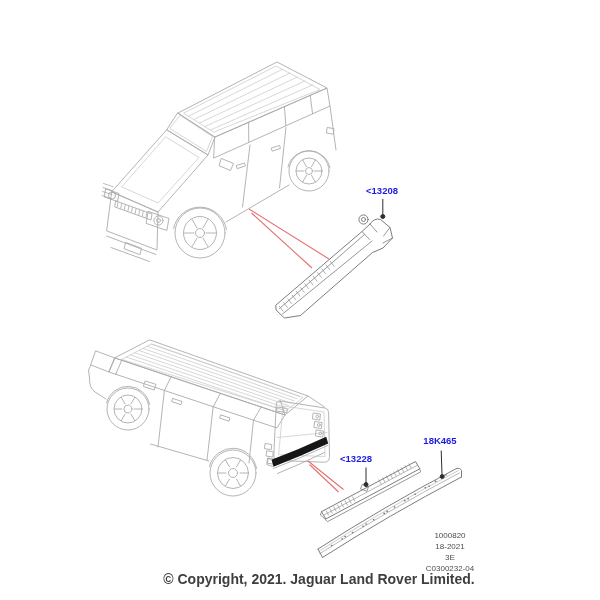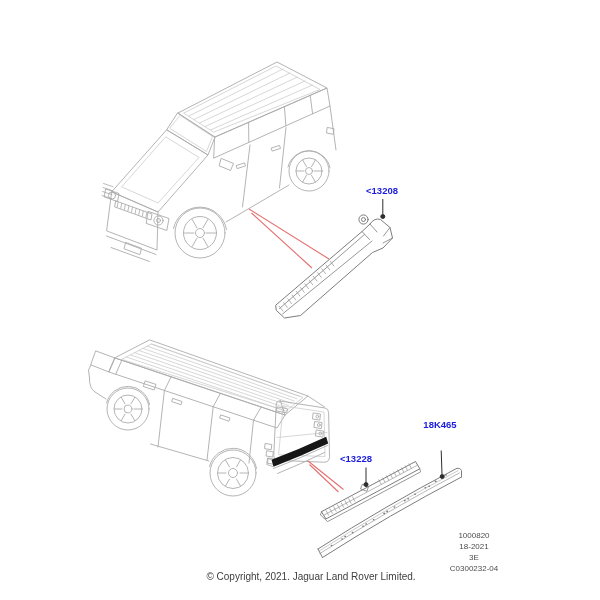--- a/index.html
+++ b/index.html
@@ -2,23 +2,23 @@
 <html><head>
 <meta charset="utf-8">
 <style>
   html,body{margin:0;padding:0;background:#ffffff;}
   .page{position:relative;width:600px;height:600px;background:#ffffff;overflow:hidden;
         font-family:"Liberation Sans",sans-serif;}
   .art{position:absolute;left:0;top:0;}
   .callout{position:absolute;transform:translateX(-50%);color:#1a1ae0;font-weight:bold;
            font-size:9.5px;line-height:10px;text-decoration:none;white-space:nowrap;cursor:pointer;text-align:right;}
   .refblock{position:absolute;left:450px;top:530px;transform:translateX(-50%);
-            text-align:center;font-size:8px;line-height:11px;color:#4d4d4d;white-space:nowrap;margin-left:24px;}
-  .copyright{position:absolute;left:311px;top:571px;transform:translateX(-50%);
-             font-size:10px;color:#3e3e3e;white-space:nowrap;}
+            text-align:center;font-size:8px;line-height:11px;color:#4d4d4d;white-space:nowrap;}
+  .copyright{position:absolute;left:319px;top:571px;transform:translateX(-50%);
+             font-size:14px;color:#3e3e3e;white-space:nowrap;font-weight:bold;}
 </style>
 </head>
 <body>
 
 <div class="page">
 
 <svg class="art" width="600" height="600" viewBox="0 0 600 600">
 
   <g fill="none" stroke="#ababab" stroke-width="0.9" stroke-linejoin="round" stroke-linecap="round">
 
@@ -142,21 +142,21 @@
         <circle cx="382.8" cy="216.5" r="2"></circle>
     <path d="M366 467.5 L366 482.5" fill="none"></path>
         <circle cx="366" cy="484.5" r="2"></circle>
     <path d="M441.2 450.5 L442 474.5" fill="none"></path>
         <circle cx="442.2" cy="476.5" r="2"></circle>
   </g>
 </svg>
 
   <a class="callout" style="left:382px;top:186px;">&lt;13208</a>
   <a class="callout" style="left:356px;top:454px;">&lt;13228</a>
-  <a class="callout" style="left:440px;top:420px;">18K465</a>
+  <a class="callout" style="left:440px;top:436px;">18K465</a>
 
   <div class="refblock">
     <div>1000820</div>
     <div>18-2021</div>
     <div>3E</div>
     <div>C0300232-04</div>
   </div>
 
   <div class="copyright">© Copyright, 2021. Jaguar Land Rover Limited.</div>
 

